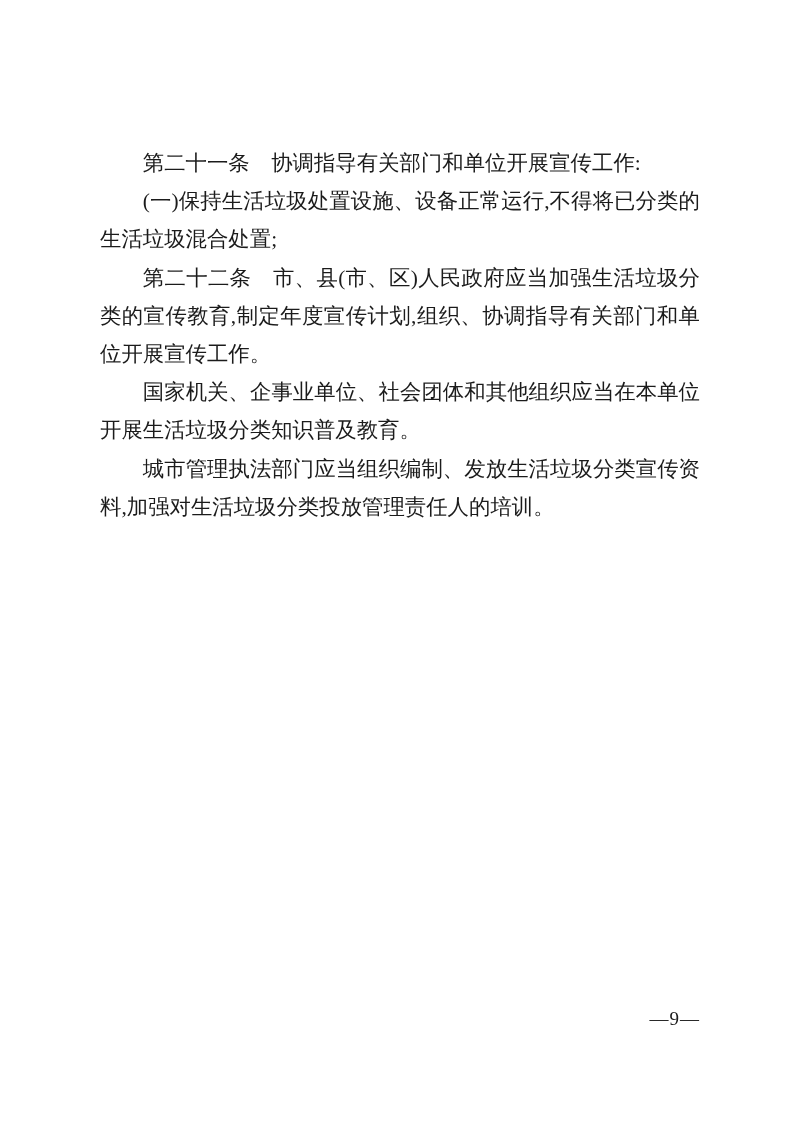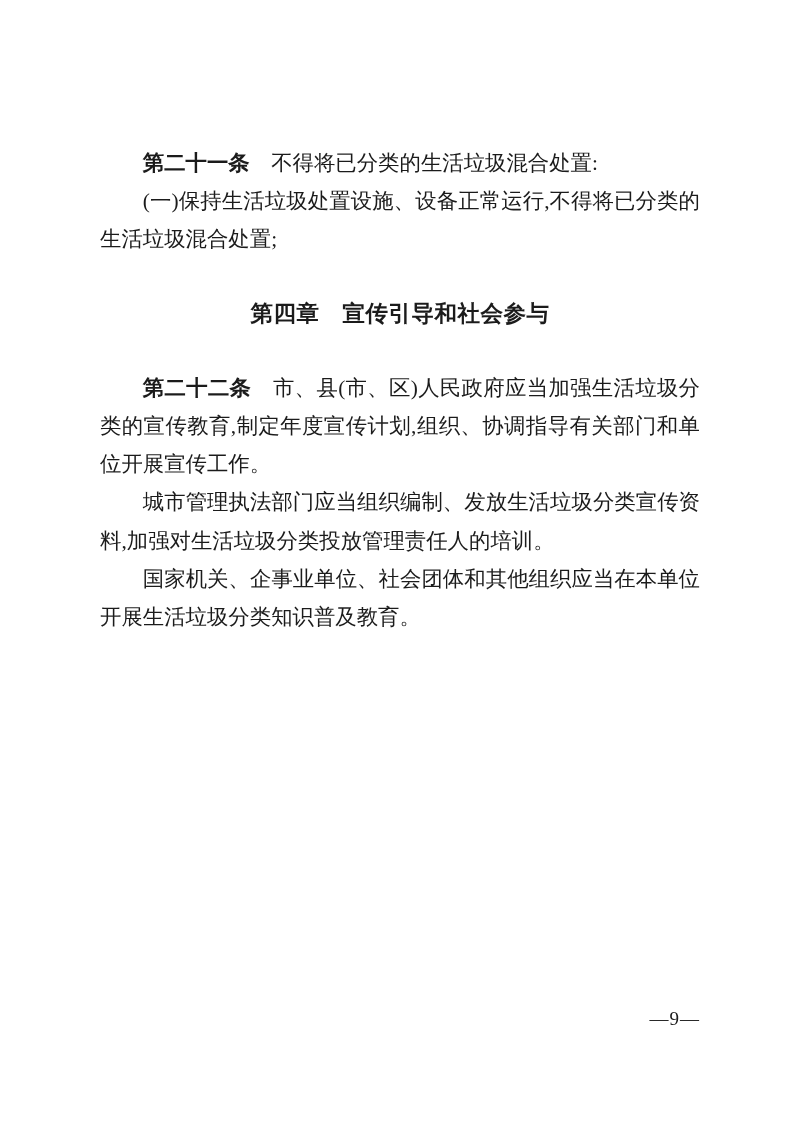--- a/index.html
+++ b/index.html
@@ -33,39 +33,38 @@
   .content p.chapter-heading {
     text-align: center;
     text-indent: 0;
     font-weight: 700;
     font-size: 22.5px;
     letter-spacing: 0.5px;
     margin: 36px 0;
     font-family: "Liberation Sans", "DejaVu Sans", sans-serif;
   }
   .lead {
-    font-weight: 700;
+    font-weight: 400;
   }
   .page-number {
     position: absolute;
     right: 100px;
     top: 1006px;
     font-size: 19px;
     line-height: 26px;
     color: #1b1b1b;
     letter-spacing: 1px;
     font-family: "Liberation Serif", "DejaVu Serif", serif;
   }
 </style>
 </head>
 <body>
 
 <div class="page">
   <main class="content">
-      <p class="article"><span class="lead">第二十一条</span>　<span>不得将已分类的生活垃圾混合处置:</span></p>
+      <p class="article"><span class="lead">第二十一条</span>　<span>协调指导有关部门和单位开展宣传工作:</span></p>
       <p class="paragraph"><span>(一)保持生活垃圾处置设施、设备正常运行,不得将已分类的生活垃圾混合处置;</span></p>
-      <p class="chapter-heading"><span class="lead">第四章</span>　<span>宣传引导和社会参与</span></p>
       <p class="article"><span class="lead">第二十二条</span>　<span>市、县(市、区)人民政府应当加强生活垃圾分类的宣传教育,制定年度宣传计划,组织、协调指导有关部门和单位开展宣传工作。</span></p>
+      <p class="paragraph"><span>国家机关、企事业单位、社会团体和其他组织应当在本单位开展生活垃圾分类知识普及教育。</span></p>
       <p class="paragraph"><span>城市管理执法部门应当组织编制、发放生活垃圾分类宣传资料,加强对生活垃圾分类投放管理责任人的培训。</span></p>
-      <p class="paragraph"><span>国家机关、企事业单位、社会团体和其他组织应当在本单位开展生活垃圾分类知识普及教育。</span></p>
     </main>
   <div class="page-number">—9—</div>
 </div>
 
 </body></html>

